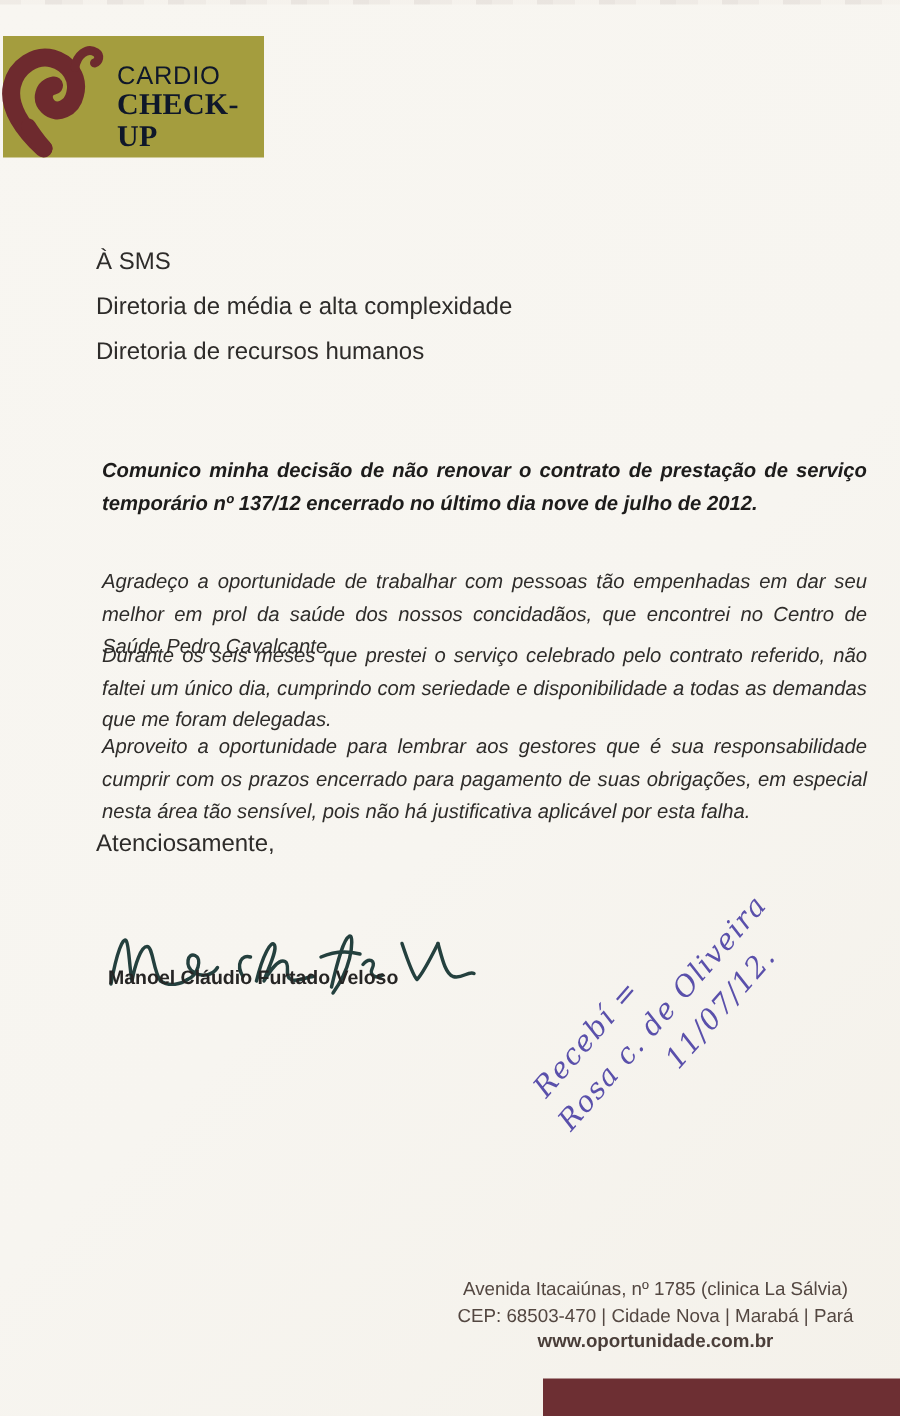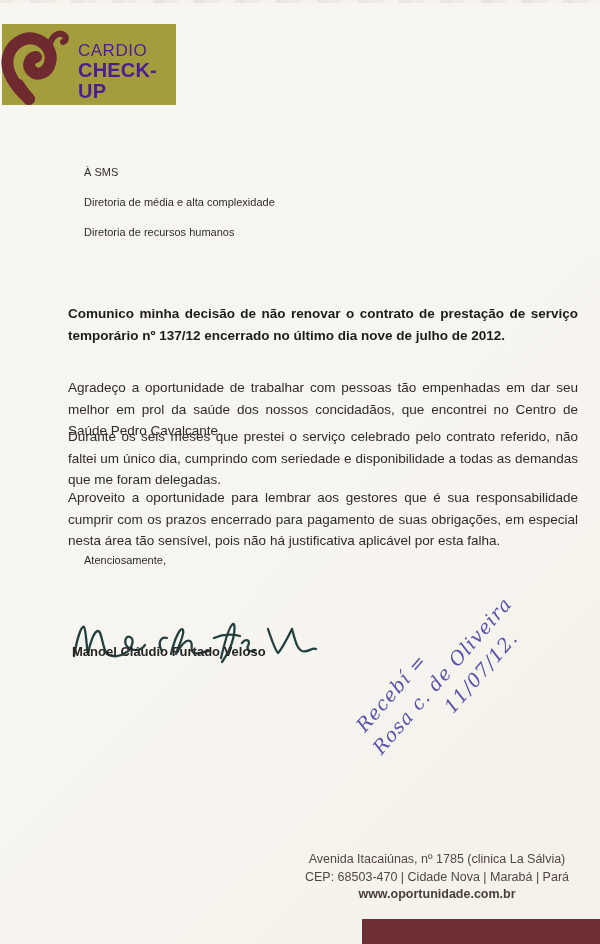--- a/index.html
+++ b/index.html
@@ -10,29 +10,30 @@
     font-family:"Liberation Sans", sans-serif;
     color:#2e2c2a;
     overflow:hidden;
   }
   
   .logo{
     position:absolute;left:2px;top:24px;width:174px;height:81px;
     display:flex;align-items:center;
   }
   .logo-icon{position:absolute;left:-2px;top:2px;width:80px;height:80px;}
-  .logo-text{position:absolute;left:76px;top:18px;line-height:1.05;color:#4c1d95;}
+  .logo-text{position:absolute;left:76px;top:18px;line-height:1.05;color:#0f172a;}
   .logo-line1{font-size:17px;letter-spacing:0.5px;font-weight:400;}
-  .logo-line2{font-size:20px;letter-spacing:0.2px;font-weight:700;}
+  .logo-line2{font-size:20px;letter-spacing:0.2px;font-weight:700;font-family:Liberation Serif, serif;}
   
-  .line{position:absolute;left:84px;font-size:11px;}
+  .line{position:absolute;left:64px;font-size:16px;}
   .para{
     position:absolute;left:68px;width:510px;
     font-size:13.5px;line-height:21.6px;
     text-align:justify;
+    font-style:italic;
   }
   .para.bold{font-weight:700;color:#1d1c1b;}
   
   .signature-svg{position:absolute;left:66px;top:612px;width:256px;height:62px;}
   .signer-name{position:absolute;left:72px;top:644px;font-size:13px;font-weight:600;color:#262524;}
   
   .hand-note{
     position:absolute;left:352px;top:608px;width:250px;height:130px;
     transform:rotate(-49deg);
     font-family:"DejaVu Serif", serif;

